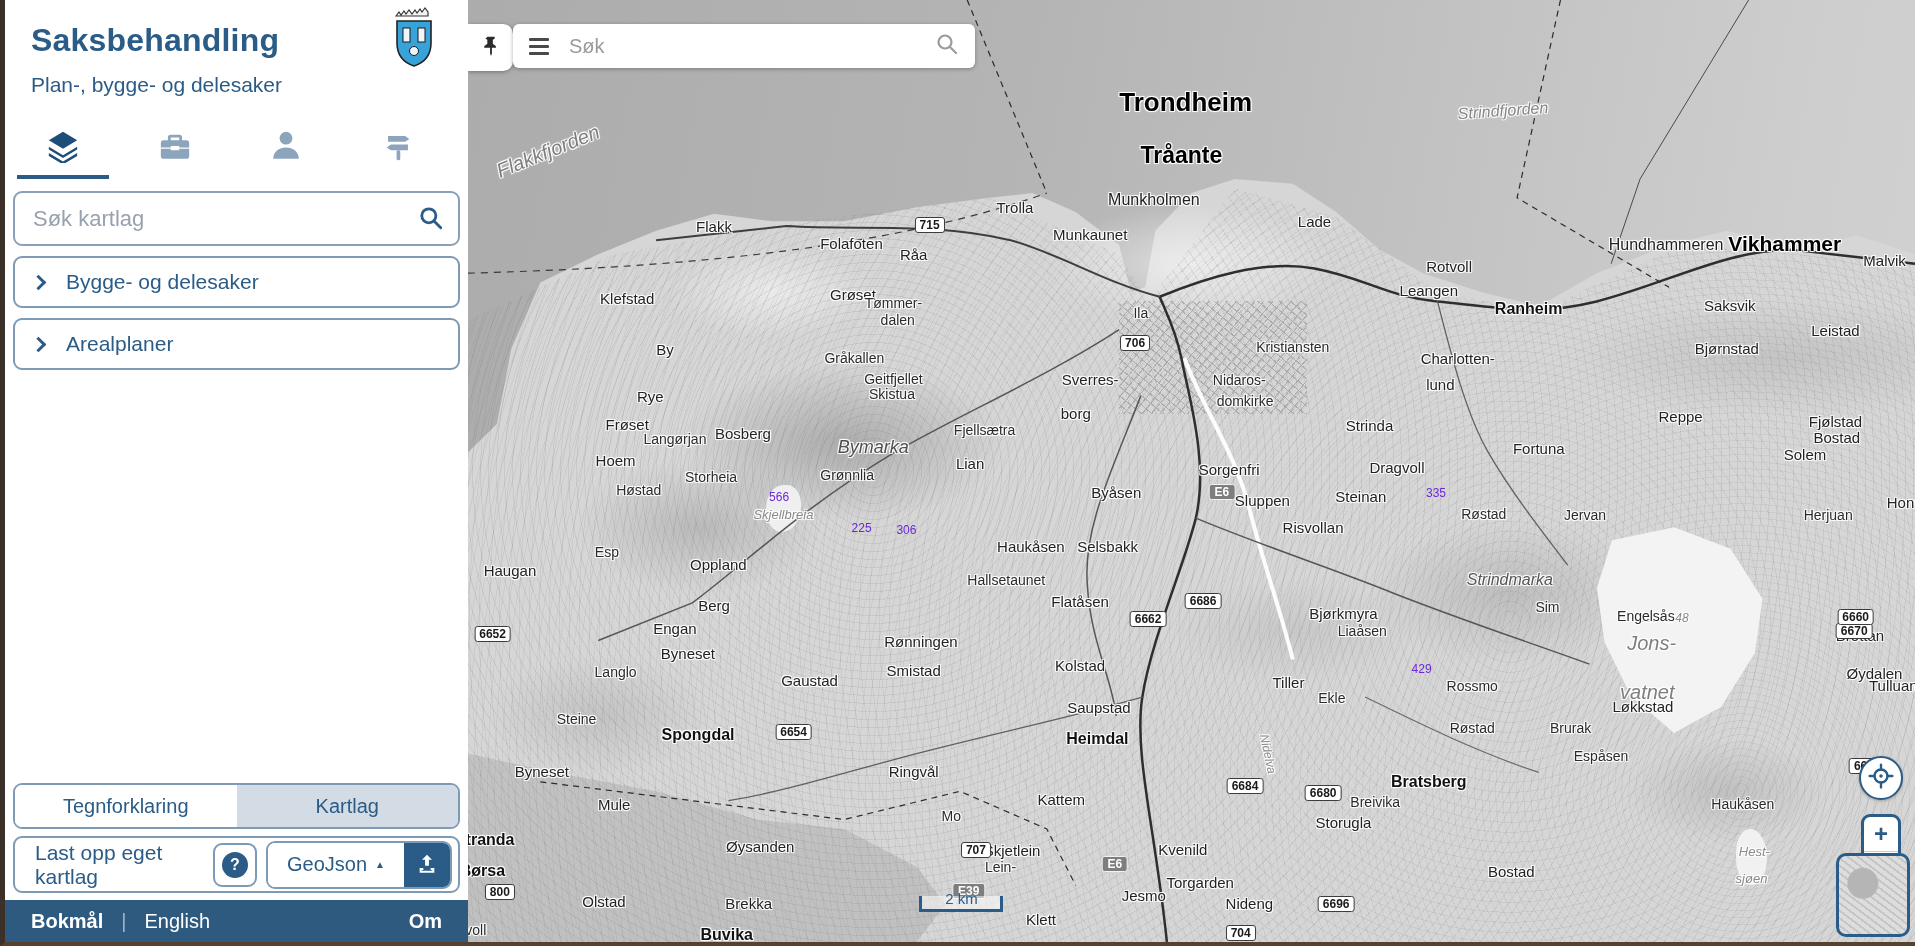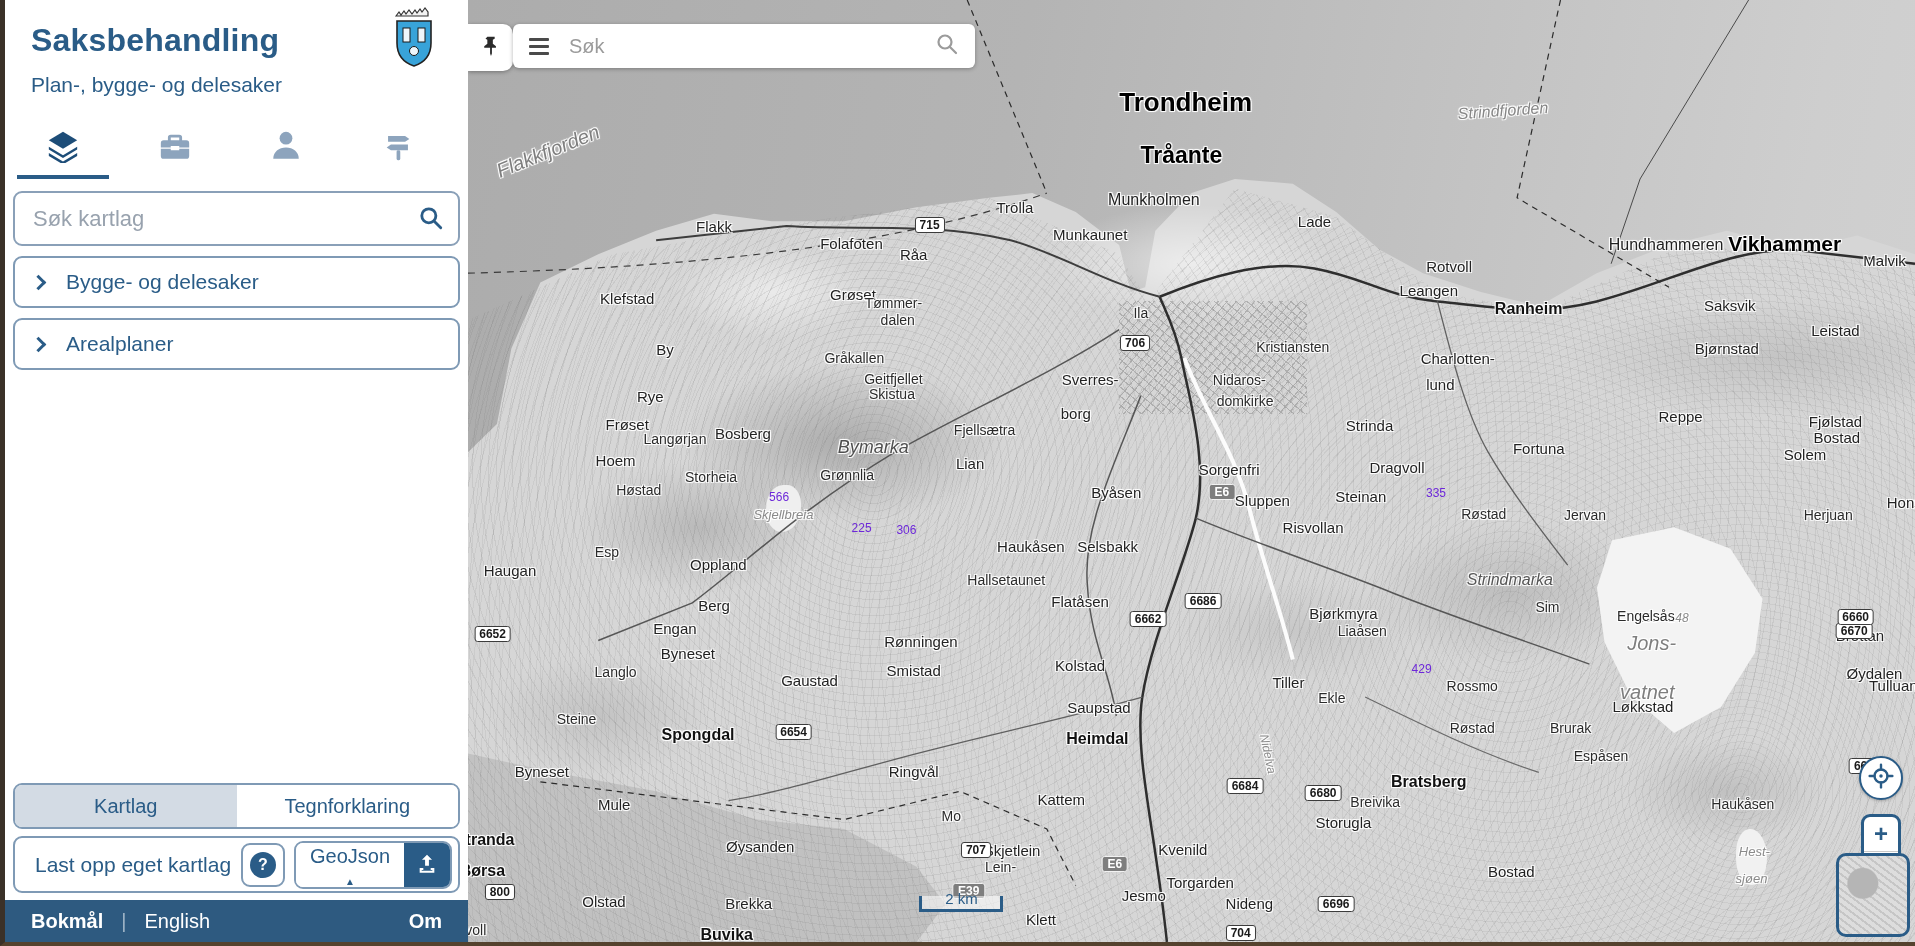--- a/index.html
+++ b/index.html
@@ -26,21 +26,21 @@
   .acc-label { font-size:21px; color:#2a5c87; }
   .sb-bottom { margin-top:auto; }
   .seg { margin:0 8px; height:46px; border:2px solid #7f9ab5; border-radius:9px; display:flex; overflow:hidden; }
   .seg-item { flex:1; display:flex; align-items:center; justify-content:center; font-size:20px; color:#2a5c87; background:#fff; cursor:pointer; }
   .seg-item.active { background:#d3dbe4; }
   .upload { margin:7px 8px 0 8px; height:57px; border:2px solid #7f9ab5; border-radius:9px; display:flex; align-items:center; padding:0 6px 0 20px; }
   .upl-label { font-size:21px; color:#2a5c87; flex:1; }
   .helpbtn { width:44px; height:44px; border:2px solid #7f9ab5; border-radius:9px; display:flex; align-items:center; justify-content:center; cursor:pointer; background:#fff; flex:none; }
   .helpbtn .qc { width:26px; height:26px; border-radius:50%; background:#2a5c87; color:#fff; font-size:16px; font-weight:bold; display:flex; align-items:center; justify-content:center; }
   .fmtgrp { display:flex; margin-left:9px; border:2px solid #7f9ab5; border-radius:9px; overflow:hidden; flex:none; }
-  .fmtdrop { width:108px; height:44px; background:#fff; display:flex; align-items:center; justify-content:flex-end; gap:8px; font-size:20px; color:#2a5c87; cursor:pointer;flex-direction:column; }
+  .fmtdrop { width:136px; height:44px; background:#fff; display:flex; align-items:center; justify-content:center; gap:8px; font-size:20px; color:#2a5c87; cursor:pointer; }
   .caret { font-size:10px; color:#2a5c87; }
   .uplbtn { width:46px; height:44px; background:#2a5c87; display:flex; align-items:center; justify-content:center; cursor:pointer; }
   .sb-footer { margin-top:7px; height:42px; background:#2e5a80; display:flex; align-items:center; padding:0 26px; color:#fff; }
   .lang-b { font-size:20px; font-weight:bold; cursor:pointer; }
   .lang-div { margin:0 18px; color:#9fb4c6; font-size:20px; }
   .lang-e { font-size:20px; cursor:pointer; }
   .om { margin-left:auto; font-size:20px; font-weight:bold; cursor:pointer; }
 
   
   .map { flex:1; position:relative; overflow:hidden; background:#d6d6d6; }
@@ -183,22 +183,22 @@
       <span class="chev"></span>
       <span class="acc-label">Bygge- og delesaker</span>
     </div>
     <div class="acc">
       <span class="chev"></span>
       <span class="acc-label">Arealplaner</span>
     </div>
 
     <div class="sb-bottom">
       <div class="seg">
+        <div class="seg-item">Tegnforklaring</div>
         <div class="seg-item active">Kartlag</div>
-        <div class="seg-item">Tegnforklaring</div>
       </div>
       <div class="upload">
         <span class="upl-label">Last opp eget kartlag</span>
         <span class="helpbtn">
           <span class="qc">?</span>
         </span>
         <span class="fmtgrp">
           <span class="fmtdrop">
             <span>GeoJson</span>
             <span class="caret">▲</span>

